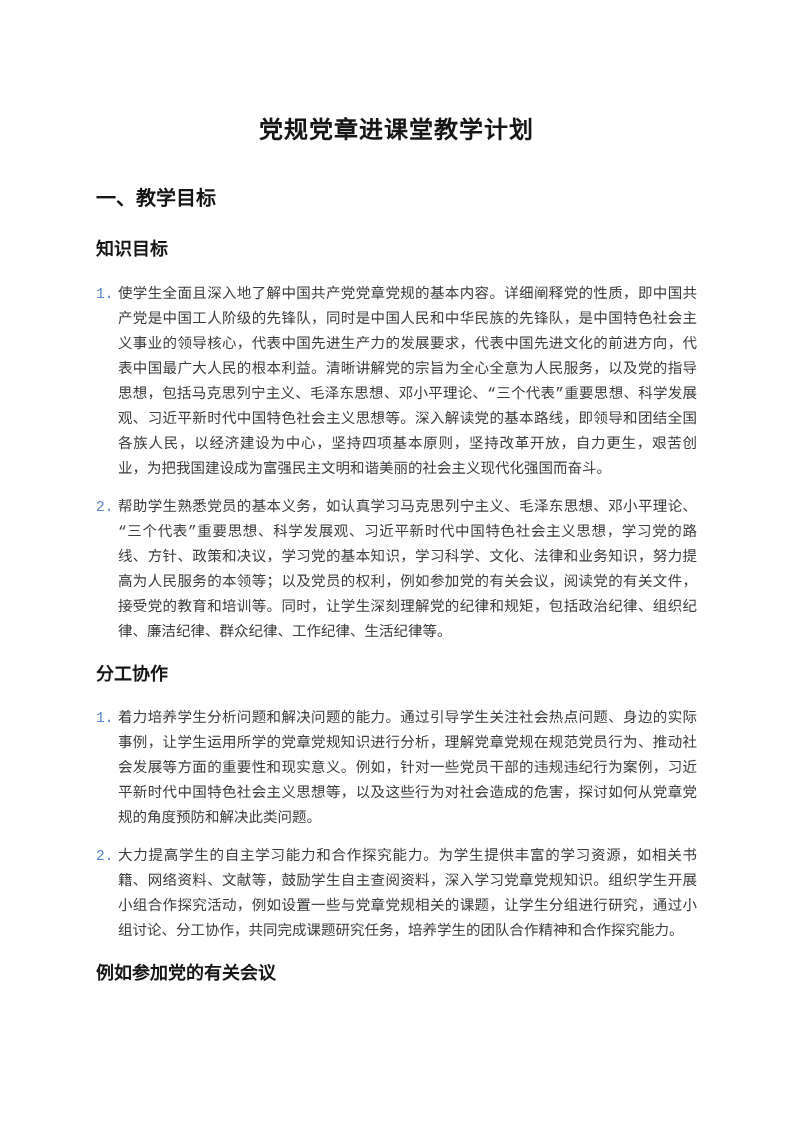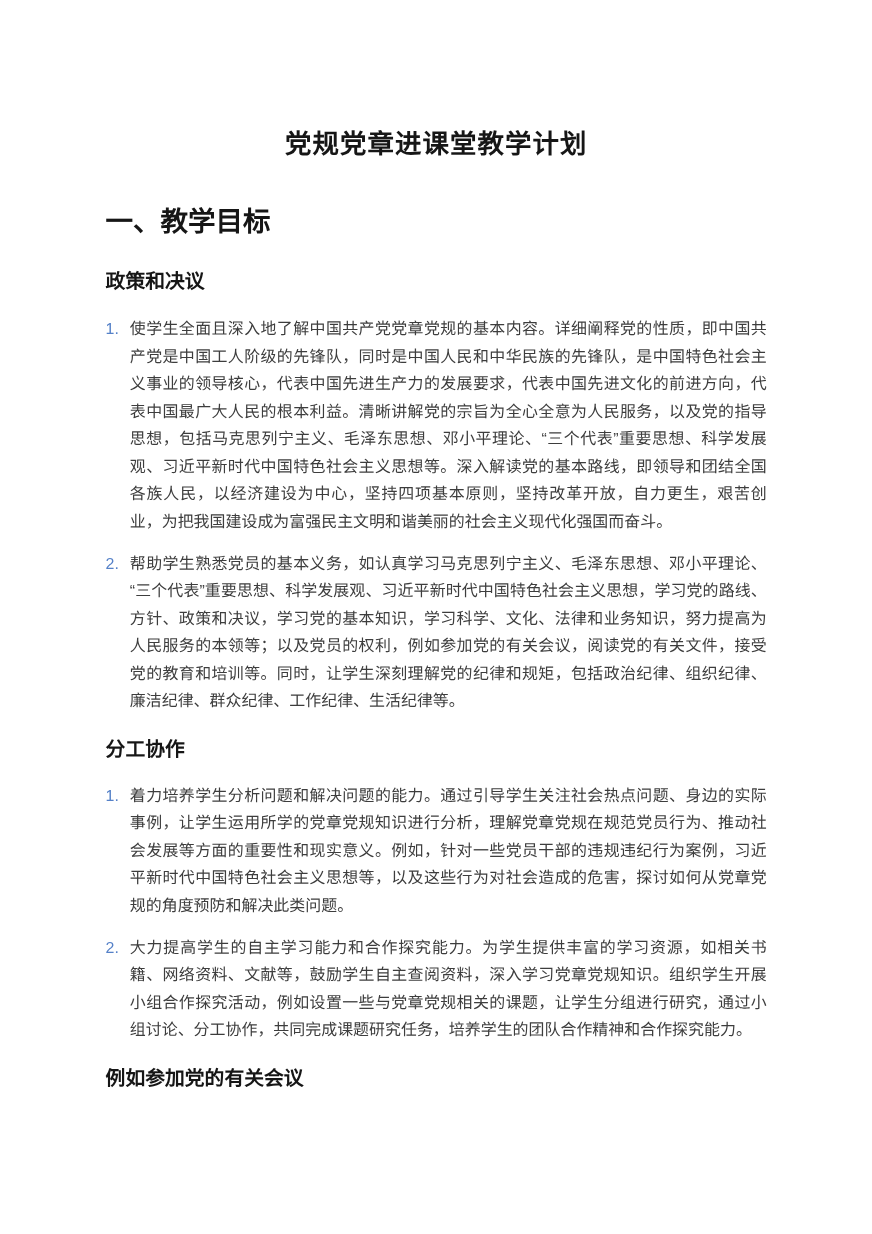--- a/index.html
+++ b/index.html
@@ -15,32 +15,33 @@
     height: 1122px;
     font-family: "Liberation Sans", "DejaVu Sans", sans-serif;
     background: var(--page-bg);
     overflow: hidden;
   }
   .page{
     width: 793px;
     height: 1122px;
     padding: 116px 96px 20px 96px;
     background: var(--page-bg);
+    font-family: Liberation Mono, monospace;
   }
   .doc-title{
     font-size: 24px;
     font-weight: 700;
     color: var(--heading-color);
     text-align: center;
     letter-spacing: 1px;
     margin: 0 0 40px 0;
     line-height: 1.3;
   }
   .section-heading{
-    font-size: 25px;
+    font-size: 20px;
     font-weight: 700;
     color: var(--heading-color);
     margin: 0 0 27px 0;
     line-height: 1.25;
   }
   .subsection-heading{
     font-size: 18px;
     font-weight: 700;
     color: var(--heading-color);
     margin: 19px 0 20px 0;
@@ -67,21 +68,21 @@
 </style>
 </head>
 <body>
 
 <div class="page">
 
   <h1 class="doc-title">党规党章进课堂教学计划</h1>
 
   <h2 class="section-heading">一、教学目标</h2>
 
-  <h3 class="subsection-heading">政策和决议</h3>
+  <h3 class="subsection-heading">知识目标</h3>
 
   <div class="numbered-list">
     <div class="list-item">
       <span class="list-item-number">1.</span>
       <span class="list-item-text">使学生全面且深入地了解中国共产党党章党规的基本内容。详细阐释党的性质，即中国共产党是中国工人阶级的先锋队，同时是中国人民和中华民族的先锋队，是中国特色社会主义事业的领导核心，代表中国先进生产力的发展要求，代表中国先进文化的前进方向，代表中国最广大人民的根本利益。清晰讲解党的宗旨为全心全意为人民服务，以及党的指导思想，包括马克思列宁主义、毛泽东思想、邓小平理论、“三个代表”重要思想、科学发展观、习近平新时代中国特色社会主义思想等。深入解读党的基本路线，即领导和团结全国各族人民，以经济建设为中心，坚持四项基本原则，坚持改革开放，自力更生，艰苦创业，为把我国建设成为富强民主文明和谐美丽的社会主义现代化强国而奋斗。</span>
     </div>
     <div class="list-item">
       <span class="list-item-number">2.</span>
       <span class="list-item-text">帮助学生熟悉党员的基本义务，如认真学习马克思列宁主义、毛泽东思想、邓小平理论、“三个代表”重要思想、科学发展观、习近平新时代中国特色社会主义思想，学习党的路线、方针、政策和决议，学习党的基本知识，学习科学、文化、法律和业务知识，努力提高为人民服务的本领等；以及党员的权利，例如参加党的有关会议，阅读党的有关文件，接受党的教育和培训等。同时，让学生深刻理解党的纪律和规矩，包括政治纪律、组织纪律、廉洁纪律、群众纪律、工作纪律、生活纪律等。</span>
     </div>

